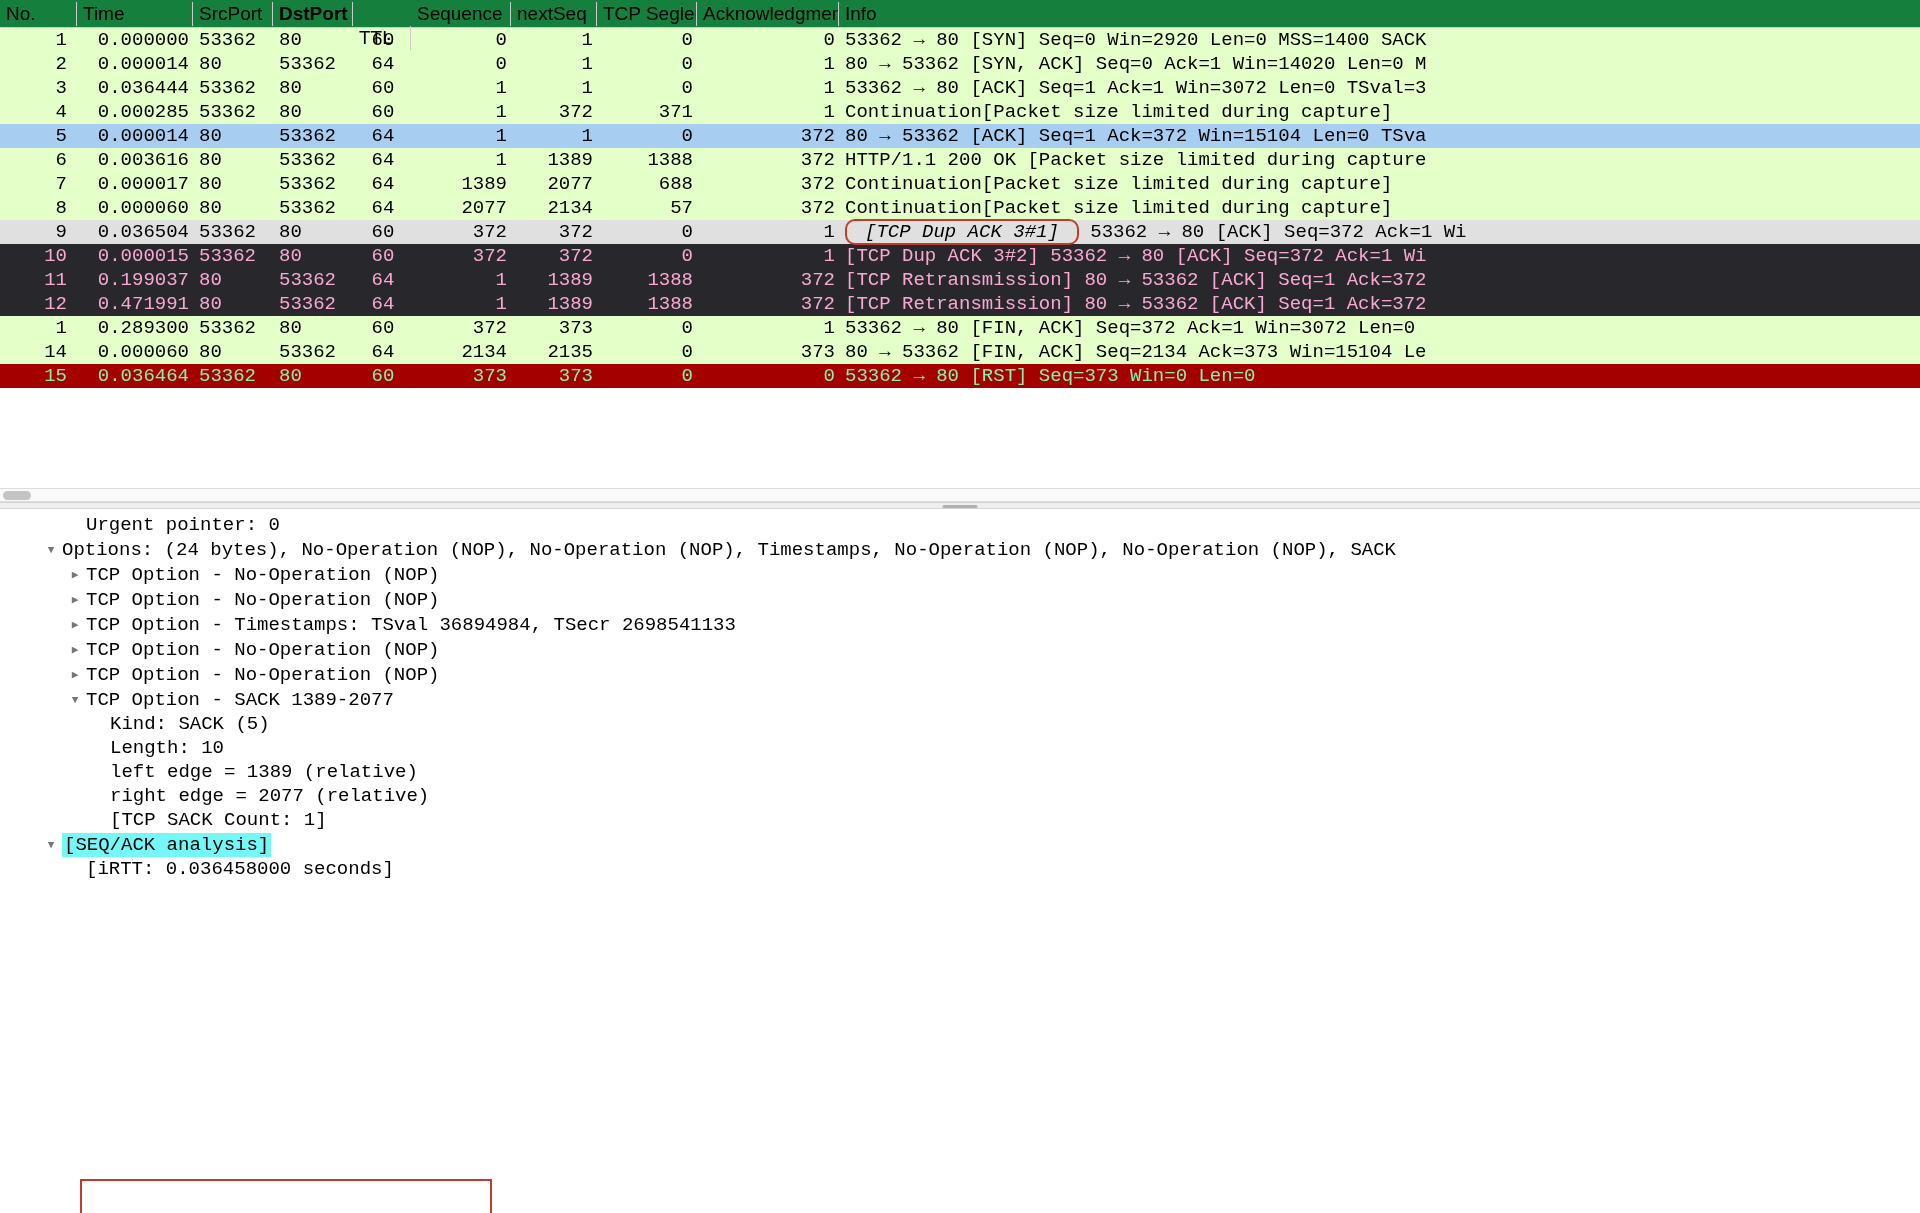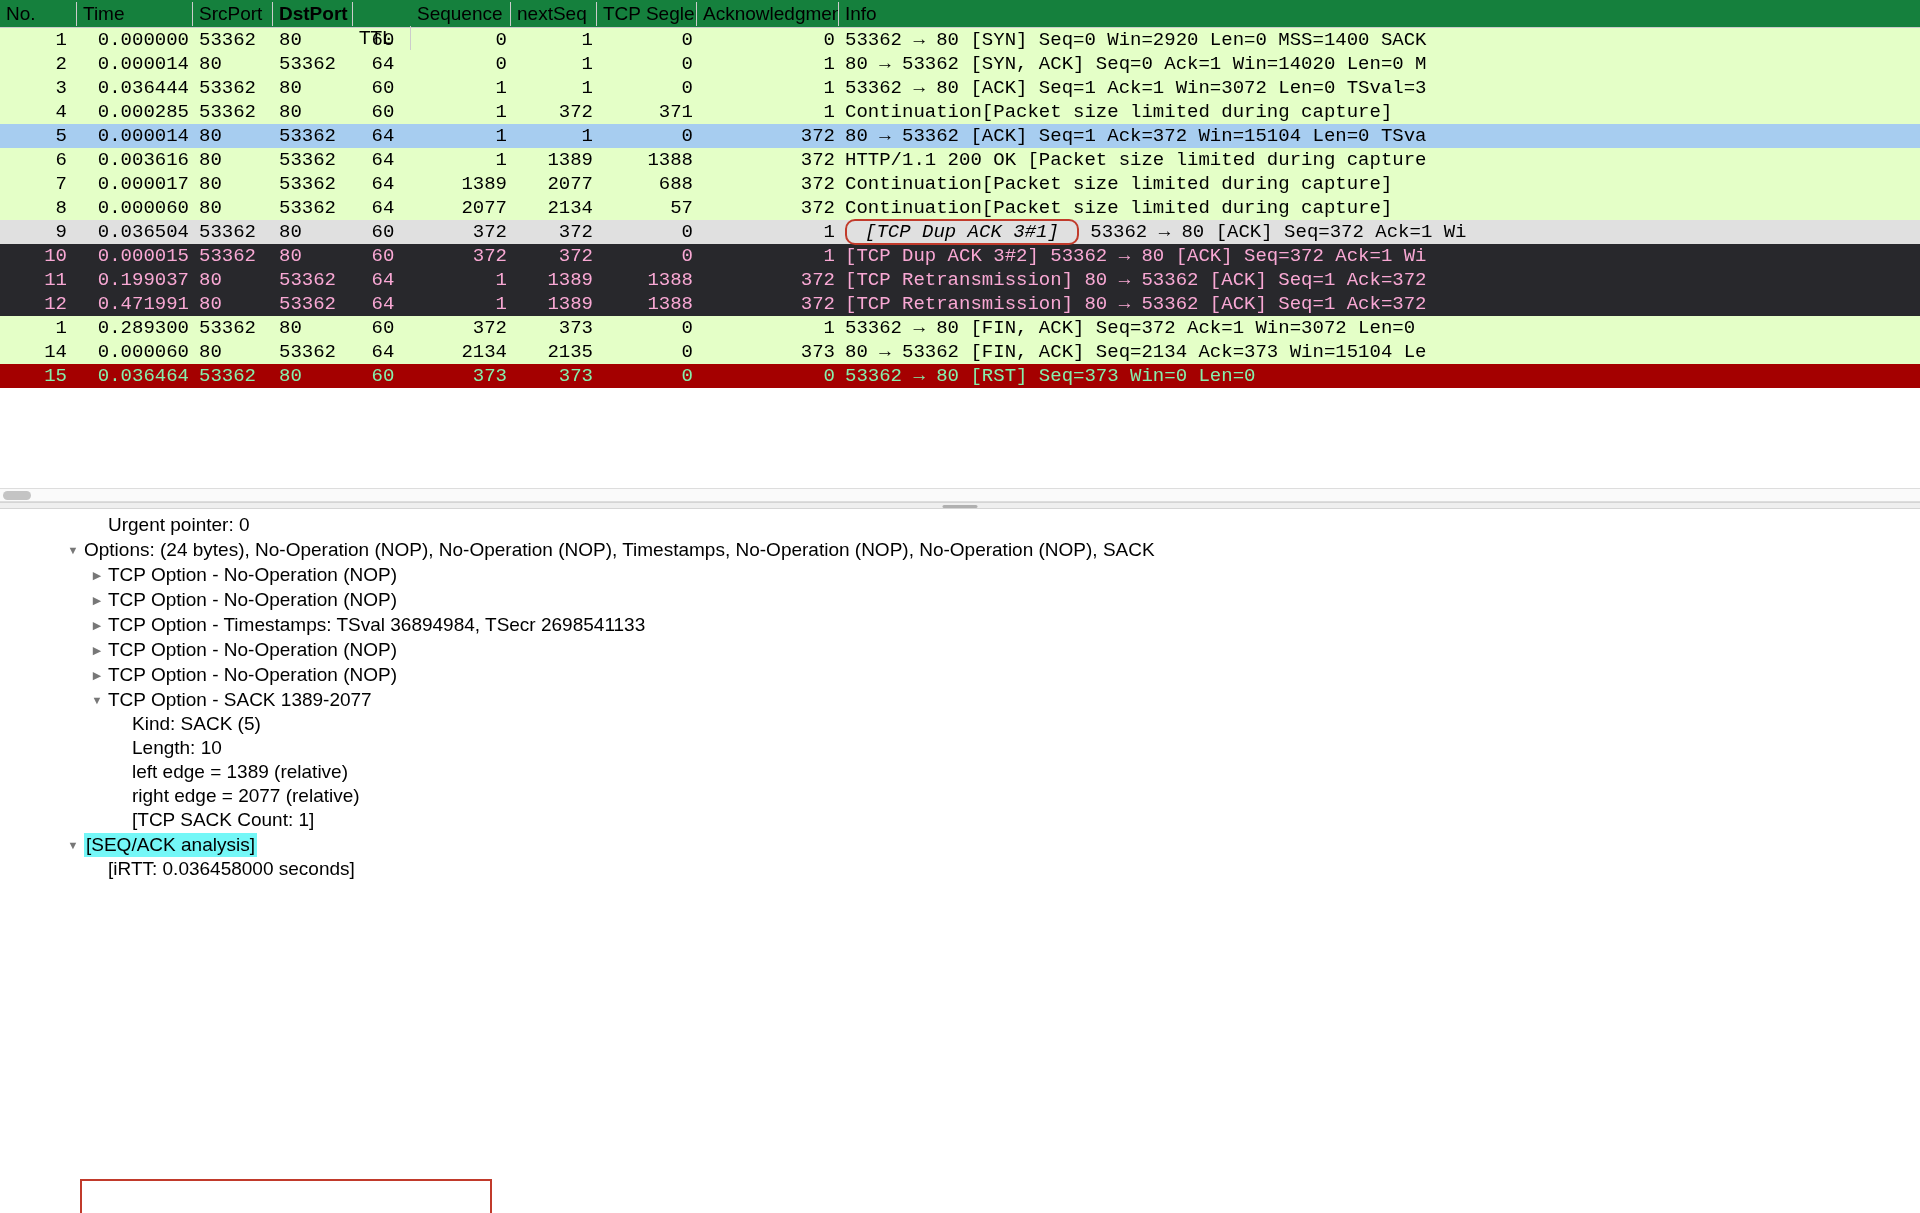--- a/index.html
+++ b/index.html
@@ -99,25 +99,24 @@
     left: 50%;
     top: 2px;
     width: 35px;
     height: 3px;
     background: #b0b0b0;
     border-radius: 2px;
     transform: translateX(-50%);
   }
   .details {
     padding: 4px 0 0 44px;
-    font-family: Liberation Sans, sans-serif;
+    font-family: Liberation Mono, monospace;
     font-size: 19px;
     line-height: 24px;
     white-space: nowrap;
-    margin-left: 22px;
   }
   .tree-row { display:flex; align-items:center; }
   .tri {
     display:inline-block;
     width: 14px;
     text-align:center;
     color:#888;
     margin-right:4px;
     font-size:14px;
   }

